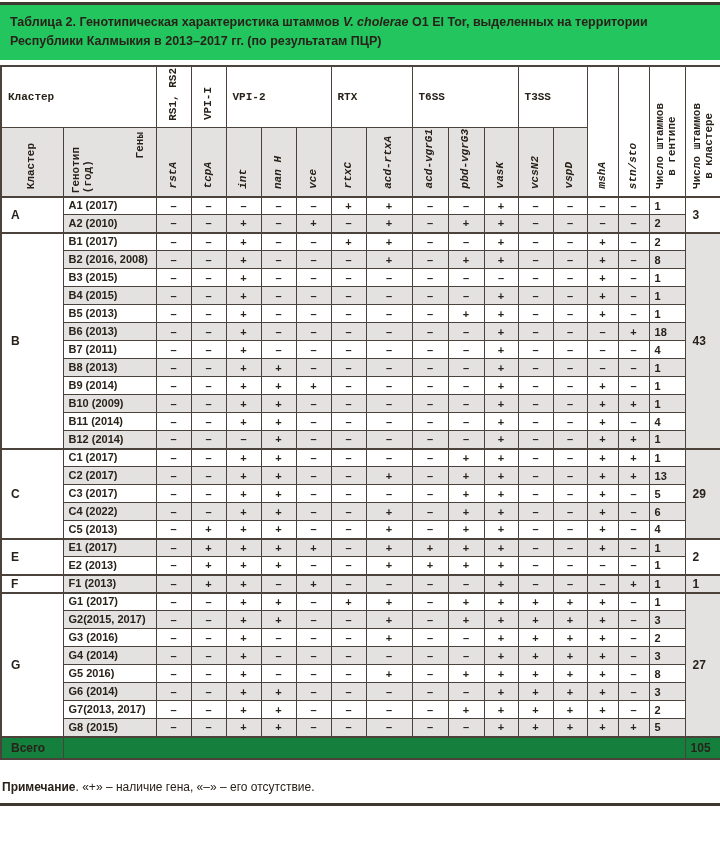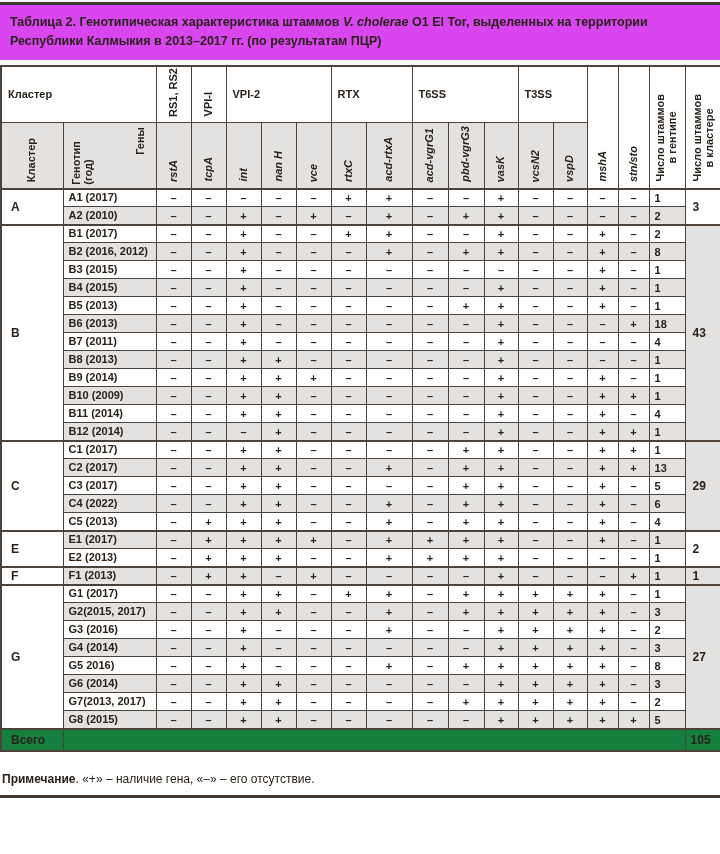--- a/index.html
+++ b/index.html
@@ -6,21 +6,21 @@
   body{
     width:720px;
     background:#ffffff;
     color:#29221a;
     font-family:"Liberation Sans", sans-serif;
     -webkit-font-smoothing:antialiased;
   }
   .rule{height:3px;background:#3f3831;}
   .rule.top{margin-top:2px;}
   .title-block{
-    background:#d946ef;
+    background:#22c55e;
     padding:8px 10px 9px 10px;
     font-size:12.5px;
     font-weight:bold;
     line-height:1.5;
     margin-bottom:5px;
   }
   .title-block p{margin:0;}
   table{
     border-collapse:collapse;
     table-layout:fixed;
@@ -29,20 +29,21 @@
   }
   th,td{
     border:1px solid #4a423b;
     box-sizing:border-box;
   }
   thead th{
     font-weight:bold;
     font-size:11px;
     background:#ffffff;
     padding:1px 2px;
+    font-family:Liberation Mono, monospace;
   }
   thead tr.r1{height:52px;}
   thead tr.r2{height:66px;}
   thead tr.r2 th{background:#e4e2e0;border-bottom:2px solid #4a423b;}
   thead th.span2{background:#ffffff;border-bottom:2px solid #4a423b;}
   th.hleft{text-align:left;vertical-align:middle;padding-left:6px;}
   th.vb{vertical-align:bottom;text-align:center;padding-bottom:4px;}
   .rot{
     writing-mode:vertical-rl;
     transform:rotate(180deg);
@@ -202,21 +203,21 @@
         <td class="val">–</td>
         <td class="val">+</td>
         <td class="val">–</td>
         <td class="val">–</td>
         <td class="val">+</td>
         <td class="val">–</td>
         <td class="count">2</td>
         <td rowspan="12" class="total shaded">43</td>
       </tr>
       <tr class="stripe">
-        <td class="genotype-cell">B2 (2016, 2012)</td>
+        <td class="genotype-cell">B2 (2016, 2008)</td>
         <td class="val">–</td>
         <td class="val">–</td>
         <td class="val">+</td>
         <td class="val">–</td>
         <td class="val">–</td>
         <td class="val">–</td>
         <td class="val">+</td>
         <td class="val">–</td>
         <td class="val">+</td>
         <td class="val">+</td>

